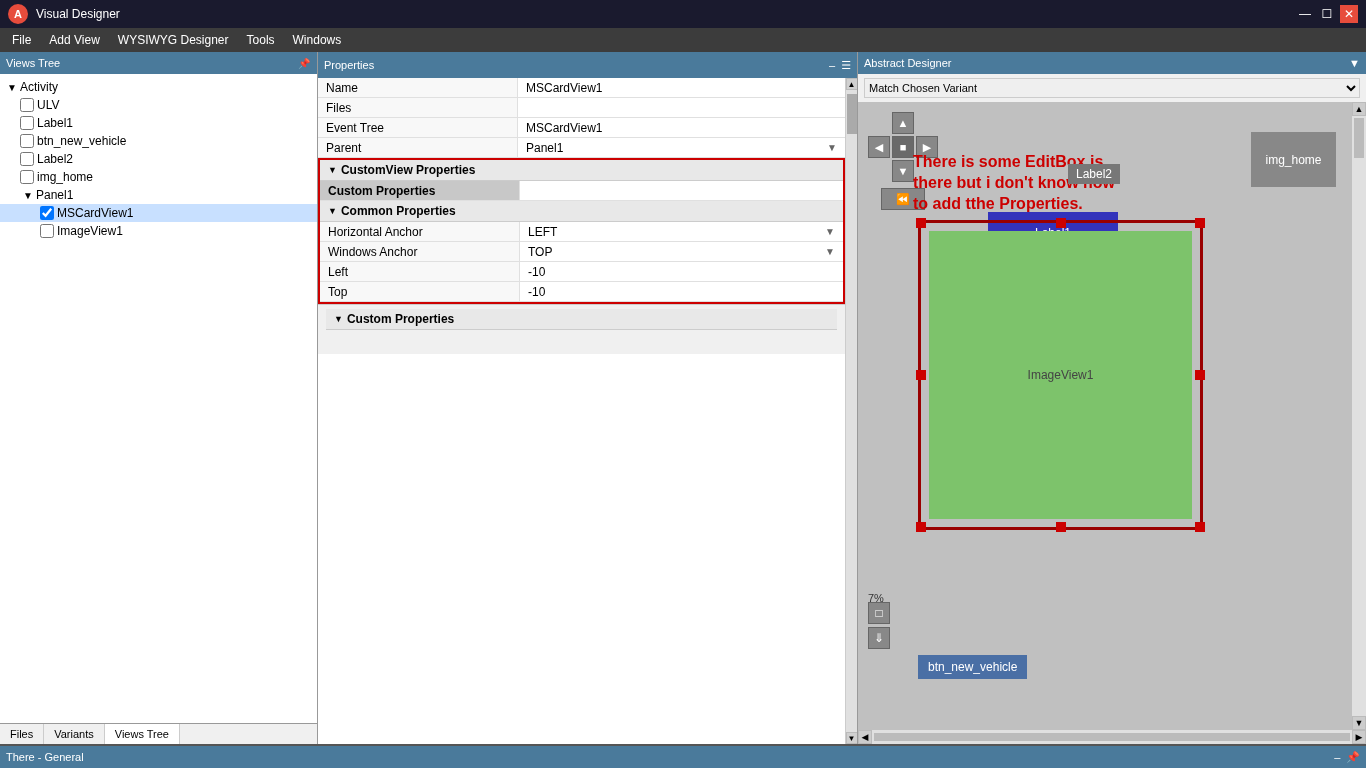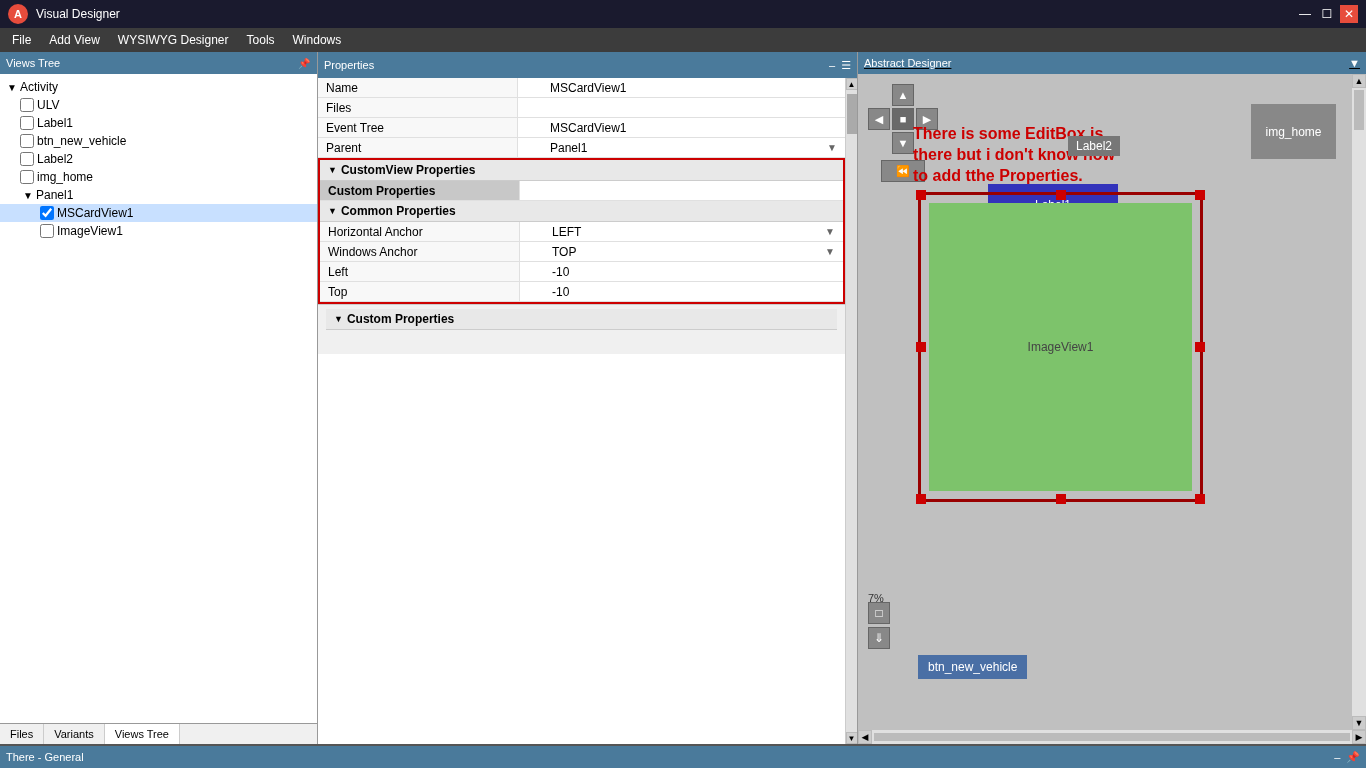--- a/index.html
+++ b/index.html
@@ -116,21 +116,20 @@
     }
     .properties-content {
       flex: 1;
       overflow-y: auto;
       background: white;
     }
     .prop-row {
       display: flex;
       border-bottom: 1px solid #e0e0e0;
       min-height: 20px;
-      gap: 24px;
     }
     .prop-name {
       width: 200px;
       min-width: 200px;
       padding: 2px 8px;
       background: #f8f8f8;
       border-right: 1px solid #e0e0e0;
       font-size: 12px;
       display: flex;
       align-items: center;
@@ -170,21 +169,20 @@
       font-size: 12px;
       font-weight: bold;
     }
 
     
     .right-panel {
       flex: 1;
       background: #e0e0e0;
       display: flex;
       flex-direction: column;
-      text-decoration: underline;
     }
     .abstract-header {
       height: 22px;
       background: #4a7a9b;
       display: flex;
       align-items: center;
       justify-content: space-between;
       padding: 0 6px;
       color: white;
       font-size: 11px;
@@ -476,20 +474,25 @@
     </div>
   </div>
 
   <div class="right-panel">
     <div class="abstract-header">
       <span>Abstract Designer</span>
       <div style="display:flex;gap:6px;">
         <span>▼</span>
       </div>
     </div>
+    <div class="abstract-toolbar">
+      <select class="variant-select">
+        <option>Match Chosen Variant</option>
+      </select>
+    </div>
 
     <div class="abstract-canvas">
 
       <div class="canvas-nav">
         <div class="nav-row">
           <div class="nav-btn">▲</div>
         </div>
         <div class="nav-row">
           <div class="nav-btn">◀</div>
           <div class="nav-btn" style="background:#6a6a6a;">■</div>

